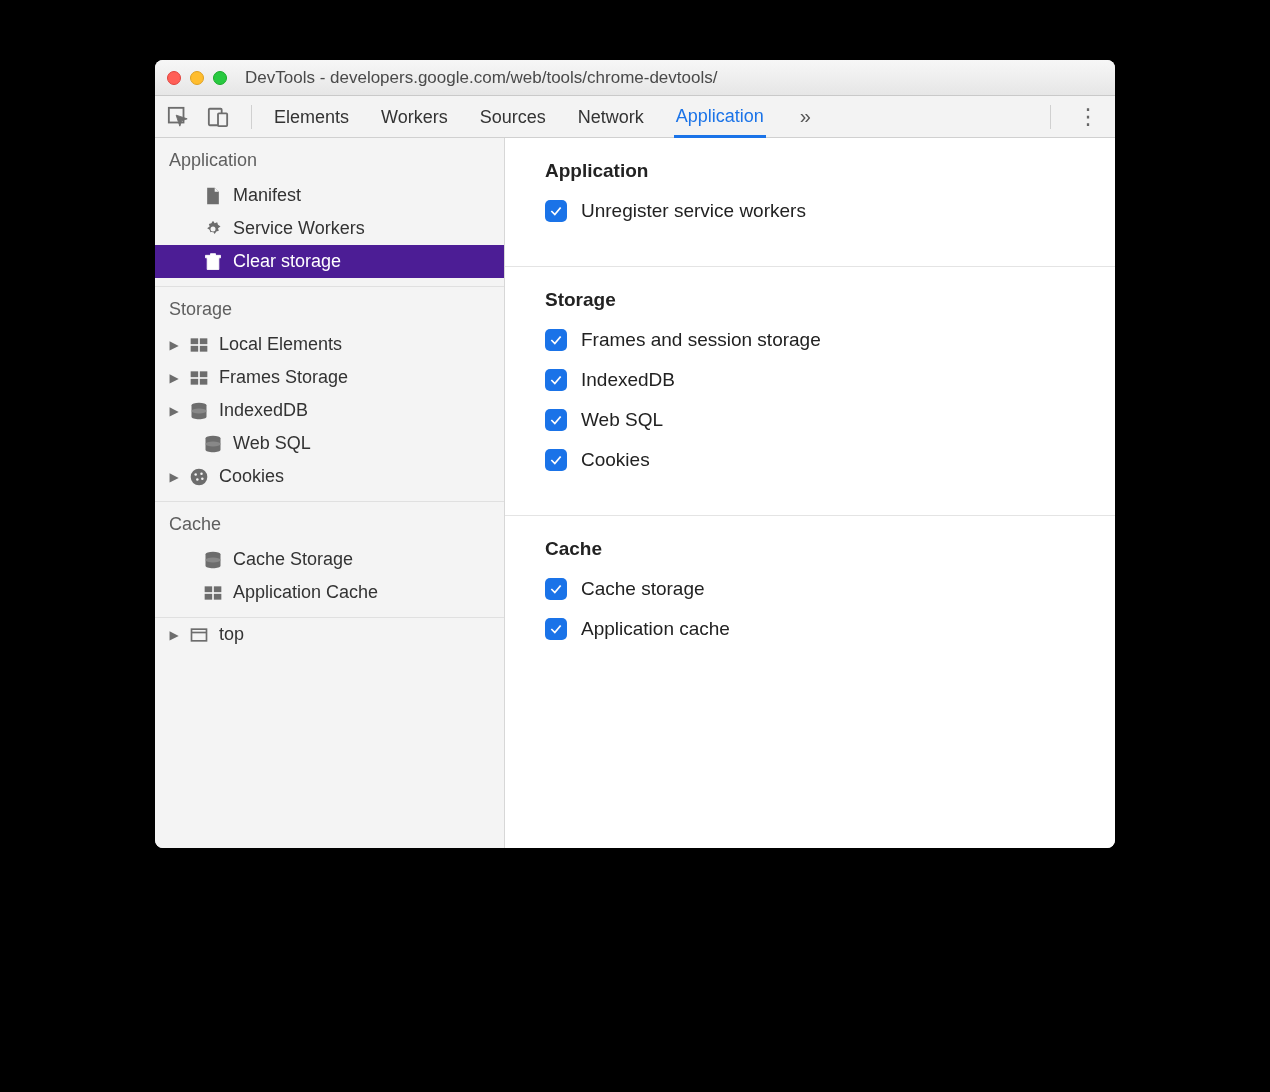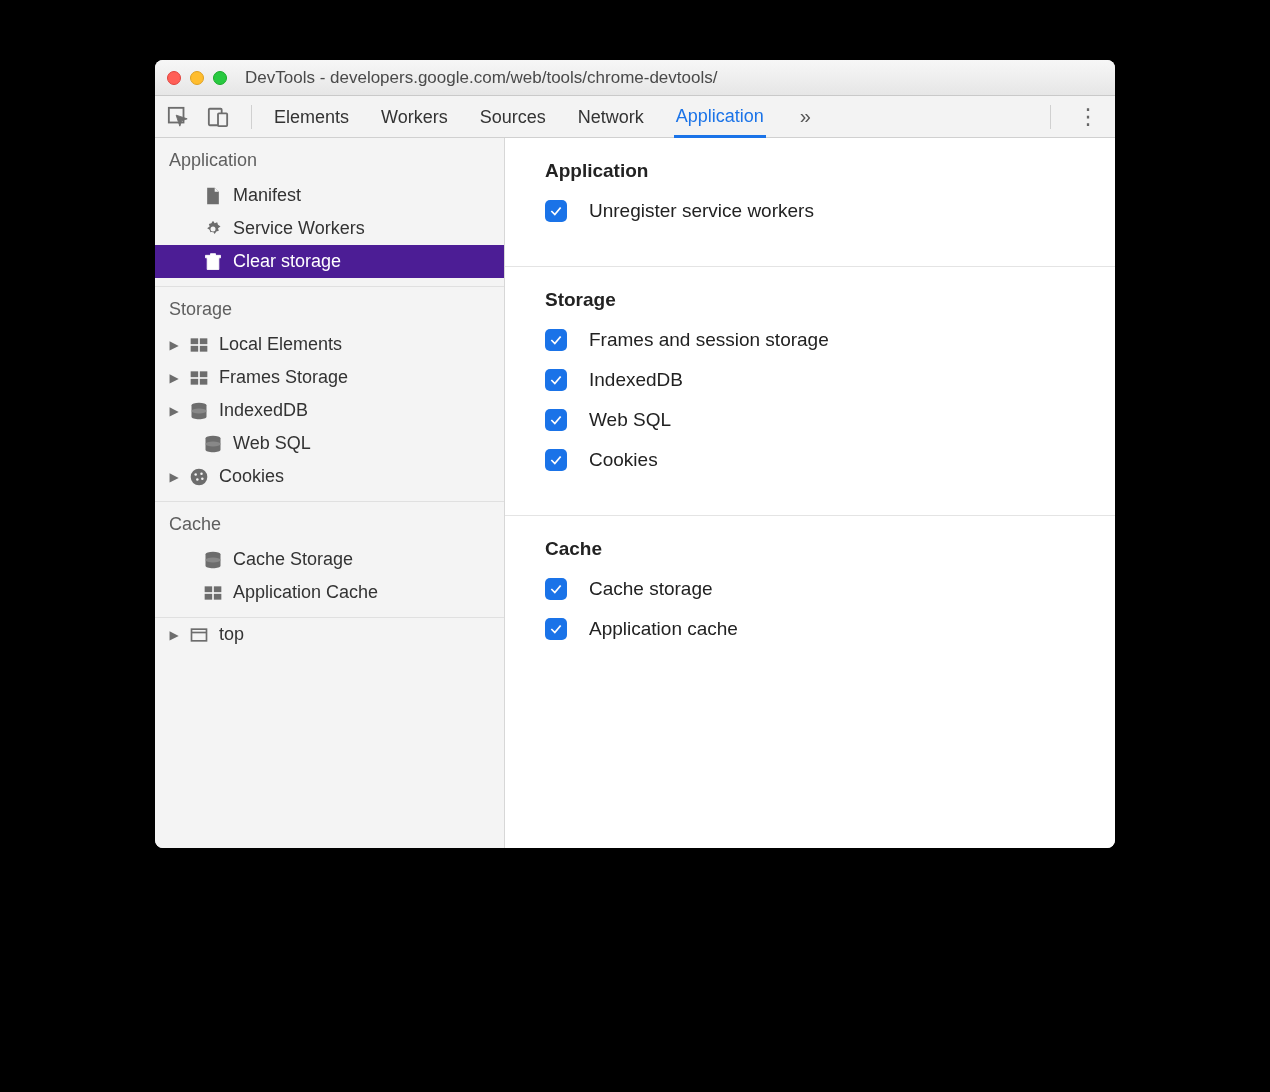--- a/index.html
+++ b/index.html
@@ -99,21 +99,21 @@
     display:inline-block;
     border:1px solid #c8c8c8;
     border-radius:6px;
     padding:10px 22px;
     font-size:18px;
     color:#1a73e8;
     background:#fff;
     cursor:pointer;
   }
   .group-title { font-weight:700; font-size:19px; color:#222; margin-bottom:16px;}
-  .check-row { display:flex; align-items:center; gap:22px; font-size:19px; color:#222; margin:18px 0;}
+  .check-row { display:flex; align-items:center; gap:14px; font-size:19px; color:#222; margin:18px 0;}
   .cb {
     width:22px; height:22px; border-radius:5px;
     background:#1a73e8; display:flex; align-items:center; justify-content:center;
     flex-shrink:0; cursor:pointer;
   }
   .cb svg { width:14px; height:14px; stroke:#fff; fill:none; stroke-width:3;}
 </style>
 </head>
 <body>
 

